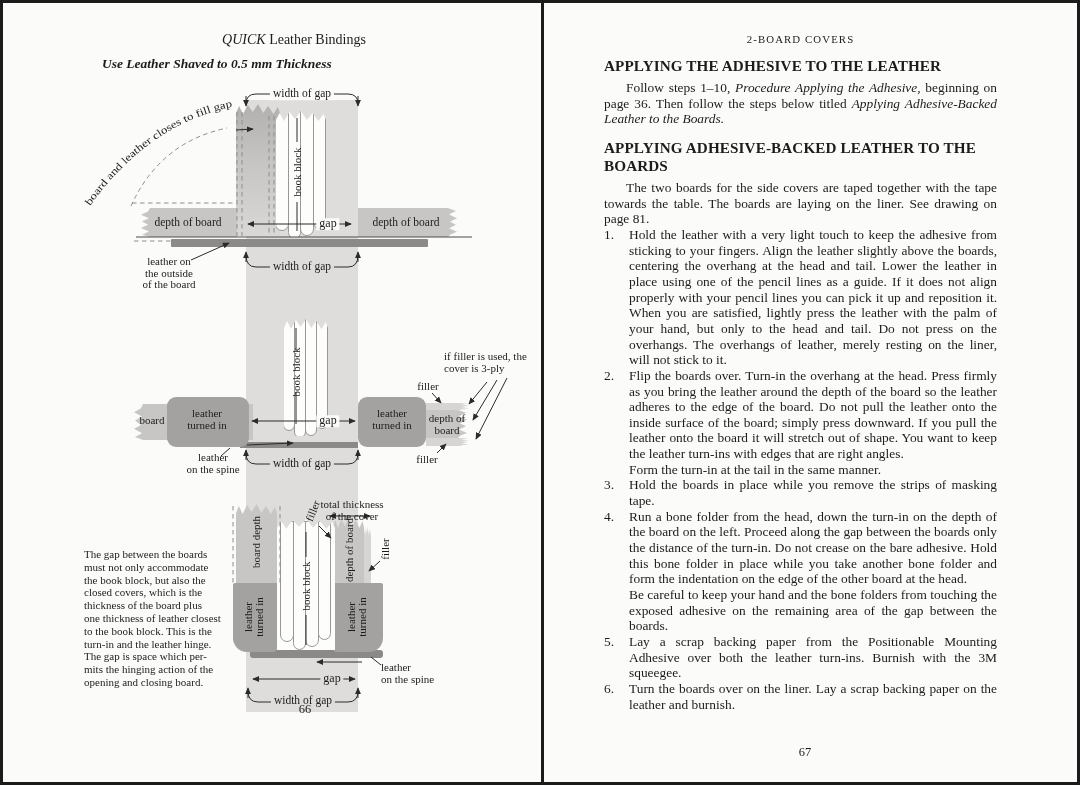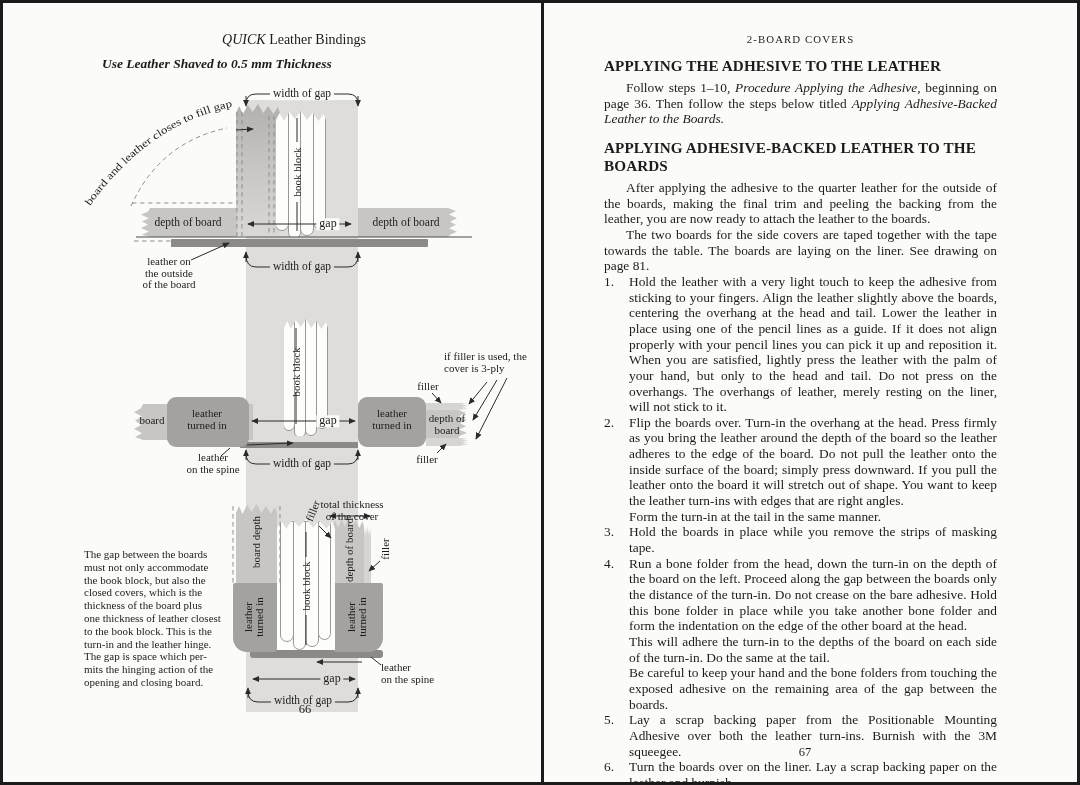--- a/index.html
+++ b/index.html
@@ -250,21 +250,20 @@
 mits the hinging action of the
 opening and closing board.</div>
   <div class="pnum" style="left:305px;top:709px;">66</div>
 
   <div class="rp">
     <div class="rhead">2-BOARD COVERS</div>
     <div class="rh1" style="margin-top:0;">APPLYING THE ADHESIVE TO THE LEATHER</div>
     <p class="bp ind"><span>Follow steps 1–10, </span><em>Procedure Applying the Adhesive,</em><span> beginning on page 36. Then follow the steps below titled </span><em>Applying Adhesive-Backed Leather to the Boards.</em></p>
 
     <div class="rh1">APPLYING ADHESIVE-BACKED LEATHER TO THE BOARDS</div>
-    <p class="bp ind">After applying the adhesive to the quarter leather for the outside of the boards, making the final trim and peeling the backing from the leather, you are now ready to attach the leather to the boards.</p>
     <p class="bp ind">The two boards for the side covers are taped together with the tape towards the table. The boards are laying on the liner. See drawing on page 81.</p>
 
     <div class="step">
       <span class="snum">1.</span>
       <div class="stext">
           <div class="bp">Hold the leather with a very light touch to keep the adhesive from sticking to your fingers. Align the leather slightly above the boards, centering the overhang at the head and tail. Lower the leather in place using one of the pencil lines as a guide. If it does not align properly with your pencil lines you can pick it up and reposition it. When you are satisfied, lightly press the leather with the palm of your hand, but only to the head and tail. Do not press on the overhangs. The overhangs of leather, merely resting on the liner, will not stick to it.</div>
         </div>
     </div>
     <div class="step">
       <span class="snum">2.</span>
@@ -276,21 +275,20 @@
     <div class="step">
       <span class="snum">3.</span>
       <div class="stext">
           <div class="bp">Hold the boards in place while you remove the strips of masking tape.</div>
         </div>
     </div>
     <div class="step">
       <span class="snum">4.</span>
       <div class="stext">
         <div class="bp">Run a bone folder from the head, down the turn-in on the depth of the board on the left. Proceed along the gap between the boards only the distance of the turn-in. Do not crease on the bare adhesive. Hold this bone folder in place while you take another bone folder and form the indentation on the edge of the other board at the head.</div>
-        <div class="bp">This will adhere the turn-in to the depths of the board on each side of the turn-in. Do the same at the tail.</div>
         <div class="bp">Be careful to keep your hand and the bone folders from touching the exposed adhesive on the remaining area of the gap between the boards.</div>
       </div>
     </div>
     <div class="step">
       <span class="snum">5.</span>
       <div class="stext">
           <div class="bp">Lay a scrap backing paper from the Positionable Mounting Adhesive over both the leather turn-ins. Burnish with the 3M squeegee.</div>
         </div>
     </div>
     <div class="step">

